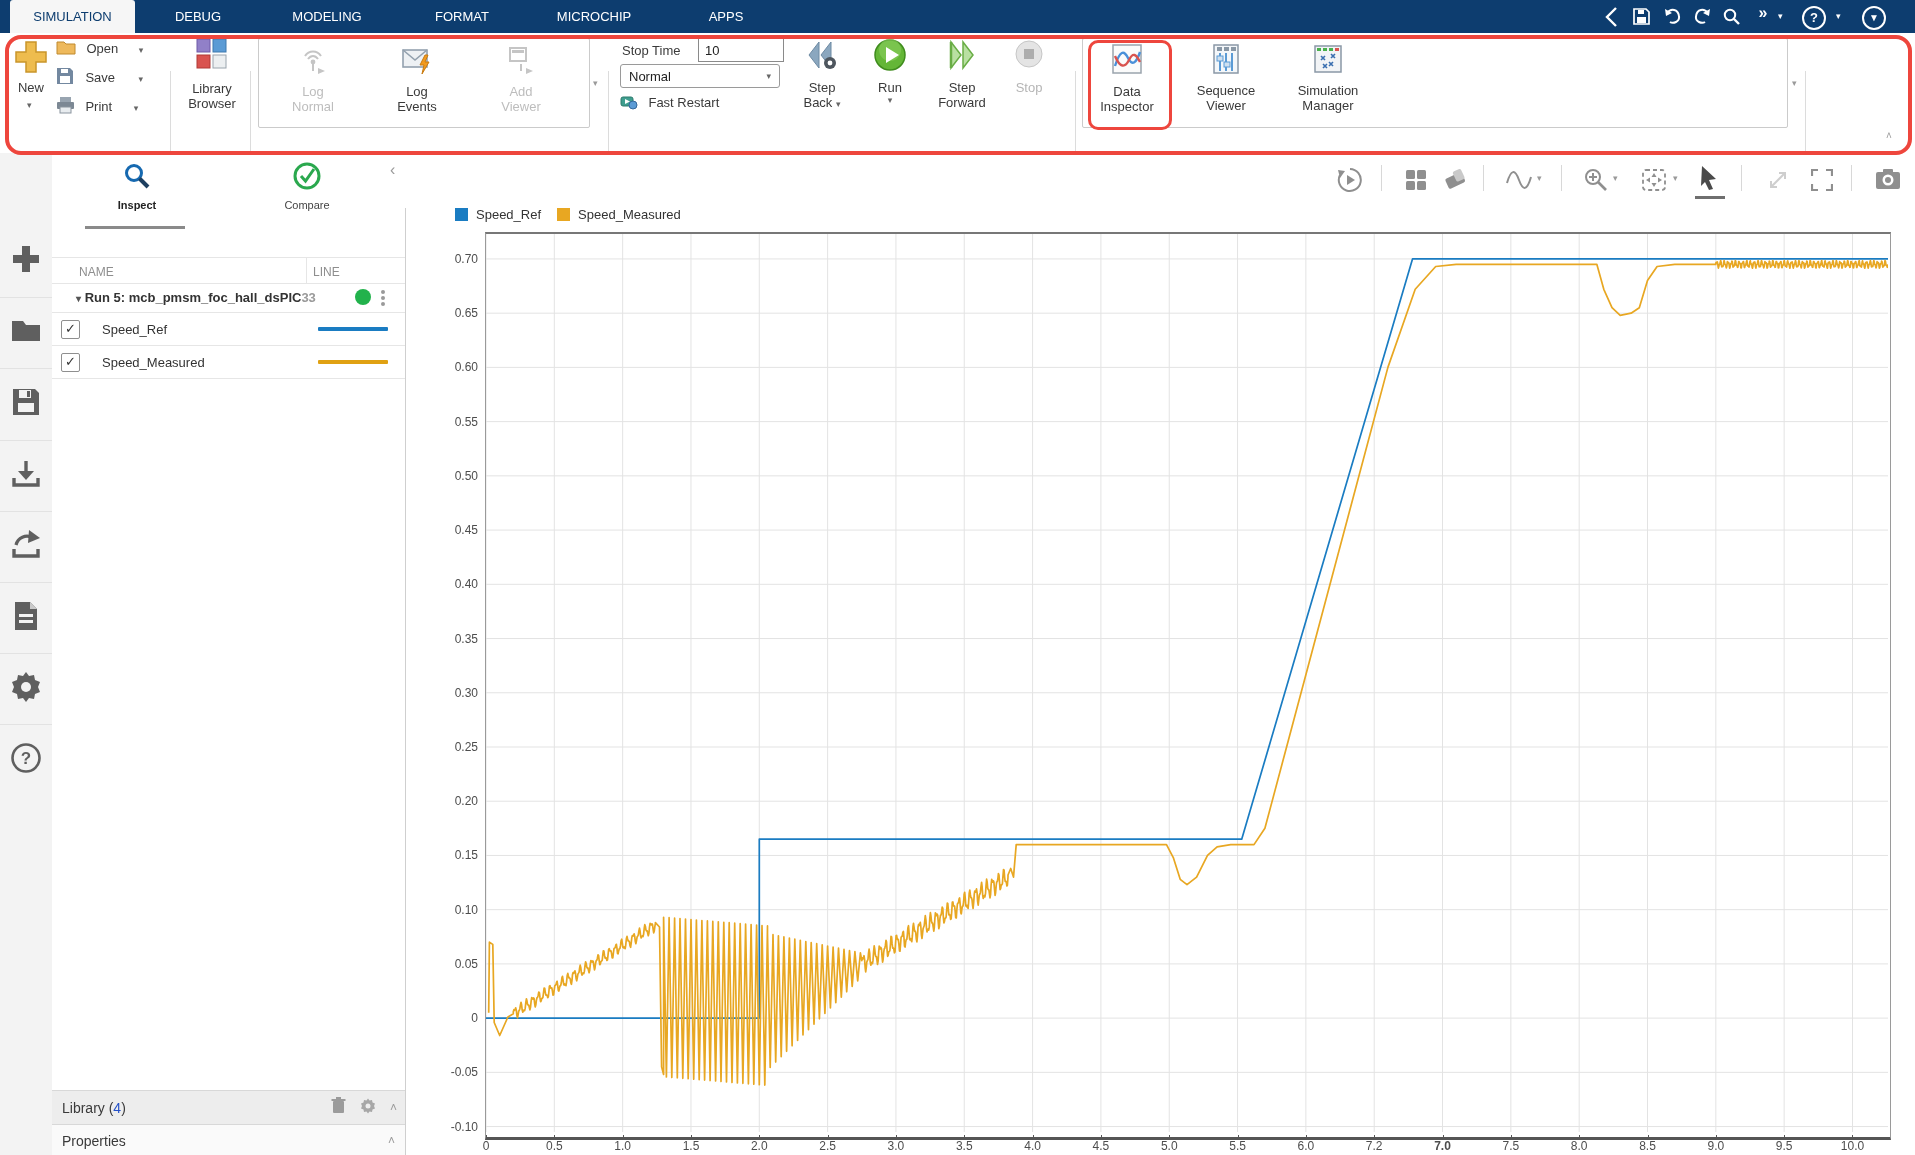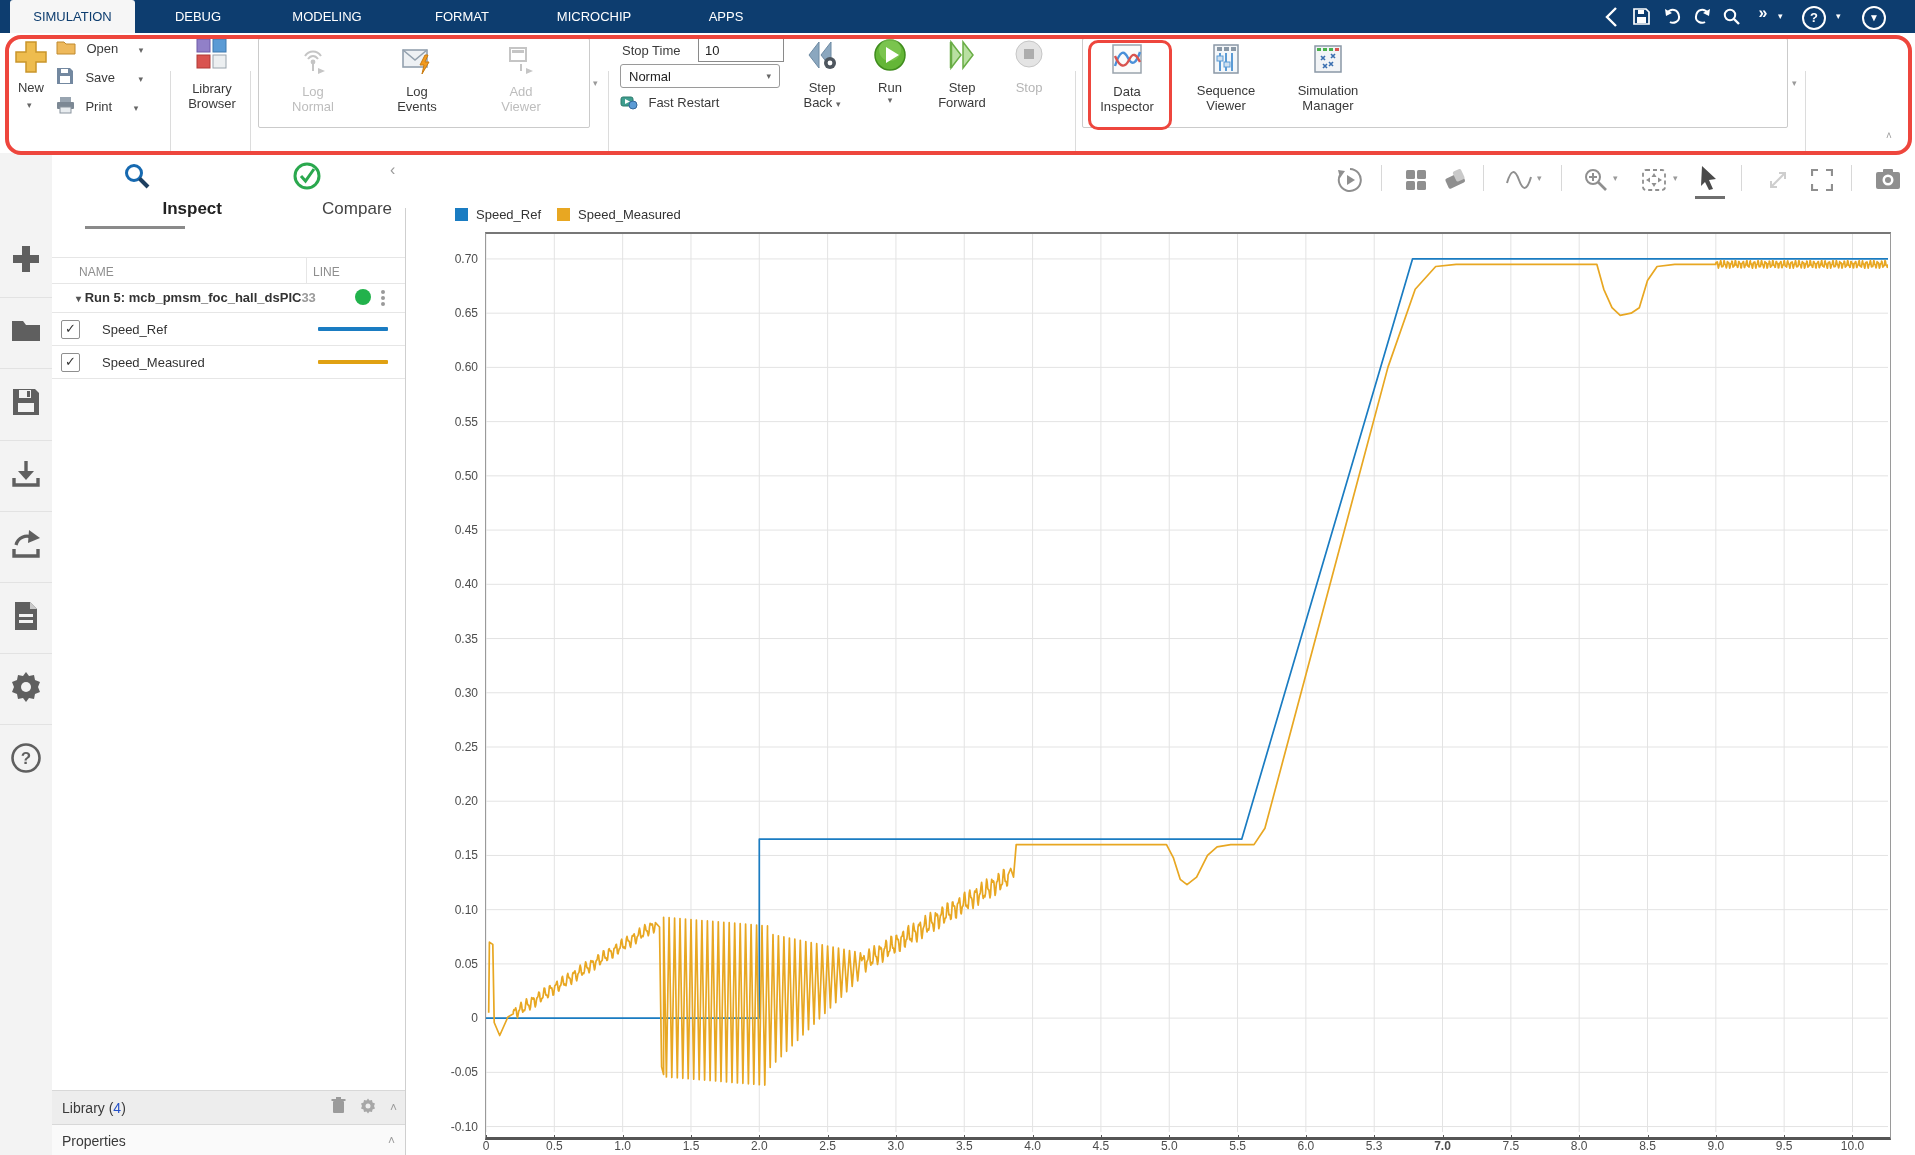--- a/index.html
+++ b/index.html
@@ -23,21 +23,21 @@
   .ipt{border:1px solid #8a8a8a;background:#fff;font-size:13px;color:#222;padding:2px 6px;font-family:"Liberation Sans",sans-serif;}
   .dropdown{border:1px solid #9a9a9a;border-radius:3px;background:#fff;font-size:13px;color:#222;display:flex;align-items:center;justify-content:space-between;padding:0 8px;}
   .redbox{border:4px solid #ee463d;border-radius:16px;pointer-events:none;z-index:60;}
   .redbox2{border:3px solid #ee463d;border-radius:10px;pointer-events:none;z-index:60;}
   
   .iconstrip{left:0;top:153px;width:52px;height:1002px;background:#f3f3f3;border-right:1px solid #d7d7d7;}
   .stripsep{left:0;width:52px;height:1px;background:#e2e2e2;}
   .sicon{left:10px;width:32px;height:32px;color:#5f5f5f;}
   
   .panel{left:52px;top:153px;width:353px;height:1002px;background:#fff;border-right:1px solid #cfcfcf;}
-  .ptab-label{font-size:17px;color:#444;text-align:right;}
+  .ptab-label{font-size:11px;color:#444;text-align:center;}
   .ptab-label.on{color:#222;font-weight:bold;}
   .filter{left:8px;top:78px;width:330px;height:26px;border:none;border-bottom:1px solid #dcdcdc;font-size:13px;color:#333;outline:none;font-family:"Liberation Sans",sans-serif;}
   .hdr{font-size:12px;color:#8e8e8e;}
   .rowline{left:0;width:353px;height:1px;background:#e6e6e6;}
   .checkbox{width:17px;height:17px;border:1px solid #8f8f8f;border-radius:2px;background:#fff;font-size:13px;line-height:16px;text-align:center;color:#333;}
   .swatch{height:4px;border-radius:1px;}
   .dots3 i{display:block;width:4px;height:4px;border-radius:50%;background:#9a9a9a;margin:2px 0;}
   .barrow{left:0;width:353px;display:flex;align-items:center;}
   .chev{color:#9b9b9b;font-size:12px;}
   
@@ -612,21 +612,21 @@
     <div class="xlab" style="left: 690.971px; top: 0px;">1.5</div>
     <div class="xlab" style="left: 759.294px; top: 0px;">2.0</div>
     <div class="xlab" style="left: 827.618px; top: 0px;">2.5</div>
     <div class="xlab" style="left: 895.942px; top: 0px;">3.0</div>
     <div class="xlab" style="left: 964.265px; top: 0px;">3.5</div>
     <div class="xlab" style="left: 1032.59px; top: 0px;">4.0</div>
     <div class="xlab" style="left: 1100.91px; top: 0px;">4.5</div>
     <div class="xlab" style="left: 1169.24px; top: 0px;">5.0</div>
     <div class="xlab" style="left: 1237.56px; top: 0px;">5.5</div>
     <div class="xlab" style="left: 1305.88px; top: 0px;">6.0</div>
-    <div class="xlab" style="left: 1374.21px; top: 0px;">5.3</div>
+    <div class="xlab" style="left: 1374.21px; top: 0px;">7.2</div>
     <div class="xlab" style="left: 1442.53px; top: 0px; font-weight: bold;">7.0</div>
     <div class="xlab" style="left: 1510.85px; top: 0px;">7.5</div>
     <div class="xlab" style="left: 1579.18px; top: 0px;">8.0</div>
     <div class="xlab" style="left: 1647.5px; top: 0px;">8.5</div>
     <div class="xlab" style="left: 1715.82px; top: 0px;">9.0</div>
     <div class="xlab" style="left: 1784.15px; top: 0px;">9.5</div>
     <div class="xlab" style="left: 1852.47px; top: 0px;">10.0</div>
   </div>
 <div class="abs" id="x-axis-ticks" style="left:0;top:1135px;">
     <div class="xtickmark" style="left: 486px; top: 0px;"></div>

